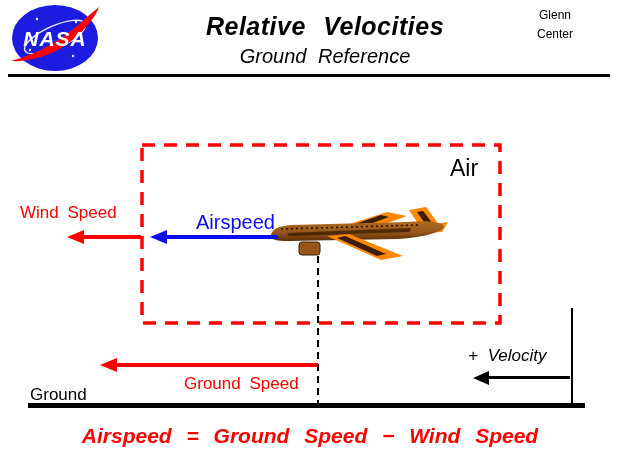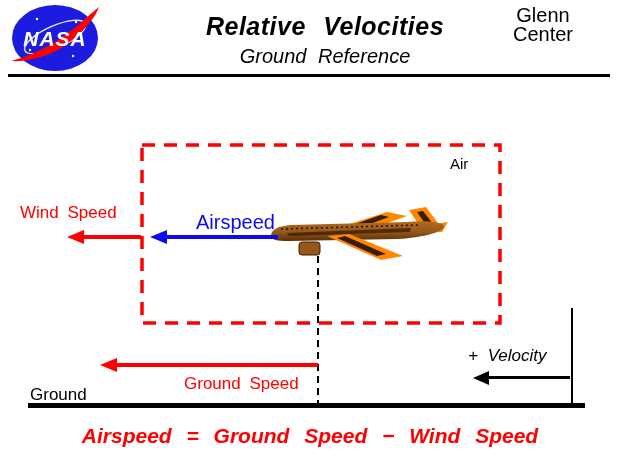--- a/index.html
+++ b/index.html
@@ -6,26 +6,26 @@
   #stage{
     position:relative;width:620px;height:465px;background:#ffffff;overflow:hidden;
     font-family:"Liberation Sans", sans-serif;color:#000;
   }
   .abs{position:absolute;}
 
   
   #title-block{left:135px;top:12px;width:380px;text-align:center;}
   #main-title{font-size:25px;font-weight:bold;font-style:italic;word-spacing:10px;letter-spacing:.5px;}
   #sub-title{font-size:20px;font-style:italic;word-spacing:6px;margin-top:4px;}
-  #org-block{left:496px;top:6px;width:94px;text-align:center;font-size:20px;line-height:19px;}
+  #org-block{left:508px;top:6px;width:94px;text-align:center;font-size:12px;line-height:19px;}
   #header-rule{left:8px;top:74px;width:602px;height:3px;background:#000;}
 
   
   #air-box{left:140px;top:143px;}
-  #air-label{left:450px;top:155px;font-size:15px;}
+  #air-label{left:450px;top:155px;font-size:23px;}
   .lbl-red{color:var(--accent_red);font-size:17px;word-spacing:4px;}
   .lbl-blue{color:var(--accent_blue);font-size:20px;word-spacing:4px;}
   .lbl-italic{font-style:italic;font-size:17px;word-spacing:5px;}
   #windspeed-label{left:20px;top:203px;}
   #airspeed-label{left:196px;top:211px;}
   #groundspeed-label{left:184px;top:374px;}
   #ground-label{left:30px;top:385px;font-size:17px;}
   #reference-label{left:516px;top:288px;}
   #velocity-label{left:468px;top:346px;}
 

